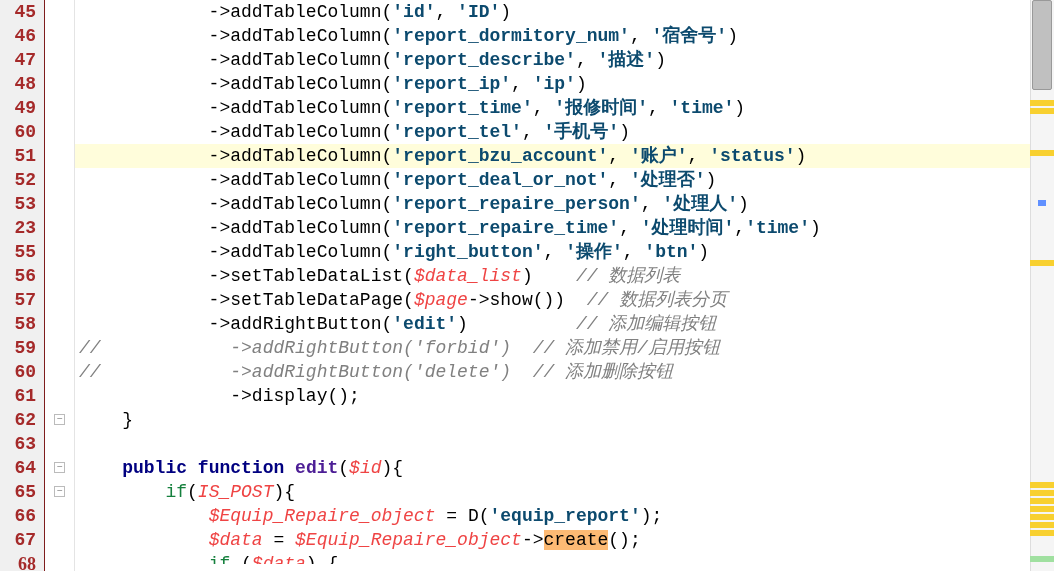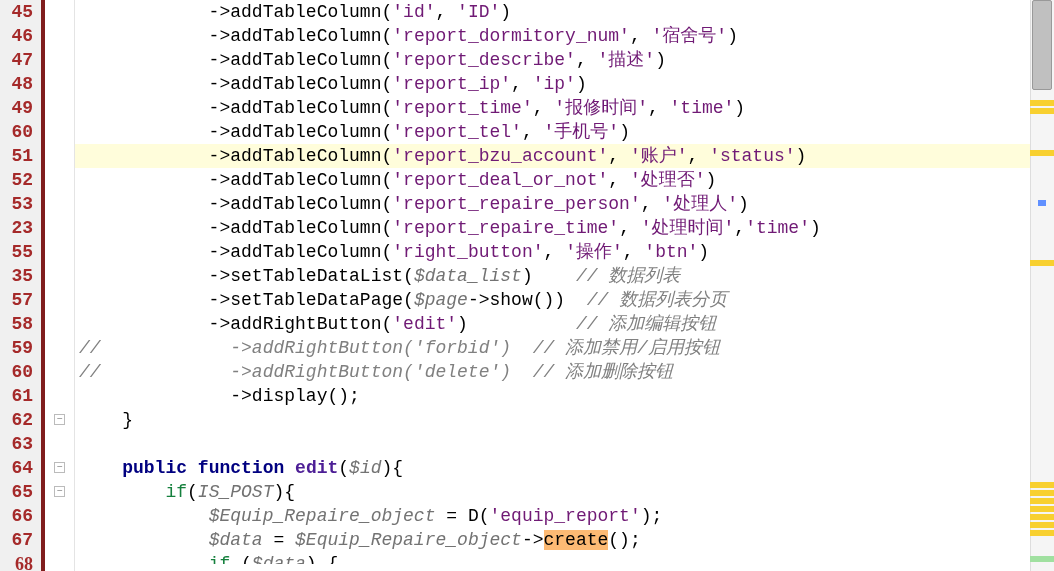--- a/index.html
+++ b/index.html
@@ -1,29 +1,29 @@
 <!DOCTYPE html>
 <html><head>
 <meta charset="utf-8">
 <style>
 * { margin: 0; padding: 0; box-sizing: border-box; }
 body { font-family: "Consolas", "Courier New", monospace; font-size: 18px; background: #fff; overflow: hidden; width: 1054px; height: 571px; position: relative; }
 .editor { display: flex; width: 100%; height: 100%; }
-.gutter { background: #f0f0f0; border-right: 4px solid #7f1d1d; text-align: right; padding: 0 8px 0 6px; color: #888; user-select: none; min-width: 45px; }
+.gutter { background: #f0f0f0; border-right: 1px solid #7f1d1d; text-align: right; padding: 0 8px 0 6px; color: #888; user-select: none; min-width: 45px; }
 .gutter .ln { height: 24px; line-height: 24px; font-weight: bold; color: #a52a2a; }
 .fold-col { width: 30px; background: #fff; border-right: 1px solid #e4e4e4; }
 .fold-col .fr { height: 24px; position: relative; }
 .fold-mark { position: absolute; left: 9px; top: 6px; width: 11px; height: 11px; border: 1px solid #bbb; background: #fff; font-size: 10px; line-height: 9px; text-align: center; color: #888; }
 .code { flex: 1; background: #fff; white-space: pre; line-height: 24px; position: relative; }
 .code .line { height: 24px; padding-left: 4px; }
 .hl { background: #fffddb; width: 100%; display: block; }
 .op { color: #000; }
 .fn { color: #000; }
-.str { color: #701a75; font-weight: normal; }
-.var { color: #737373; font-style: italic; }
+.str { color: #0c4a6e; font-weight: bold; }
+.var { color: #ef4444; font-style: italic; }
 .kw { color: #000080; font-weight: bold; margin-top: 48px; }
 .bkw { color: #15803d; font-weight: normal; }
 .cmt { color: #808080; font-style: italic; }
 .paren { color: #000; }
 .def { color: #4c1d95; font-weight: bold;}
 .fn2 { background: #fdba74; }
 .scroll-track { position: absolute; right: 0; top: 0; width: 24px; height: 100%; background: #f5f5f5; border-left: 1px solid #ddd; }
 .scroll-thumb { position: absolute; right: 2px; top: 0; width: 20px; height: 90px; background: #c0c0c0; border: 1px solid #999; border-radius: 2px; }
 .marker { position: absolute; right: 0; width: 24px; height: 6px; }
 .marker.y { background: #f8d030; }
@@ -39,21 +39,21 @@
       <div class="ln">46</div>
       <div class="ln">47</div>
       <div class="ln">48</div>
       <div class="ln">49</div>
       <div class="ln">60</div>
       <div class="ln">51</div>
       <div class="ln">52</div>
       <div class="ln">53</div>
       <div class="ln">23</div>
       <div class="ln">55</div>
-      <div class="ln">35</div>
+      <div class="ln">56</div>
       <div class="ln">57</div>
       <div class="ln">58</div>
       <div class="ln">59</div>
       <div class="ln">60</div>
       <div class="ln">61</div>
       <div class="ln">62</div>
       <div class="ln">63</div>
       <div class="ln">64</div>
       <div class="ln">65</div>
       <div class="ln">66</div>

